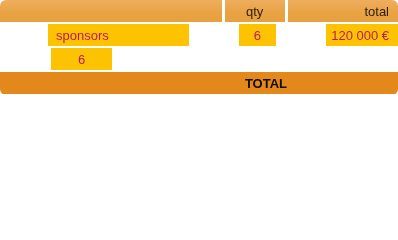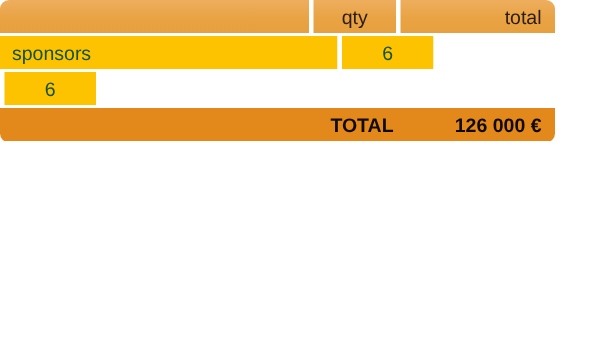--- a/index.html
+++ b/index.html
@@ -20,21 +20,21 @@
     height: 94px;
     box-sizing: border-box;
     border-collapse: separate;
     border-spacing: 0;
     background: #ffffff;
   }
 
   
   .row {
     display: flex;
-    width: 370px;
+    width: 398px;
     box-sizing: border-box;
     align-items: stretch;
   }
 
   .cell {
     box-sizing: border-box;
     display: flex;
     align-items: center;
     font-size: 13px;
     color: #1a1208;
@@ -67,21 +67,22 @@
   .header-row .col-label { background: transparent; }
 
   
   .body-row {
     height: 22px;
     margin-top: 2px;
   }
   .body-row .cell {
     height: 22px;
     background: #fdc300;
-    color: #14532d;
+    color: #be185d;
+    margin-left: 48px;
   }
 
   
   .total-row {
     height: 23px;
     margin-top: 2px;
     background: #e3891c;
     border-bottom-left-radius: 6px;
     border-bottom-right-radius: 6px;
     overflow: hidden;
@@ -107,29 +108,29 @@
     <div class="cell col-qty">qty</div>
     <div class="gutter"></div>
     <div class="cell col-total">total</div>
   </div>
 
   <div class="row body-row">
     <div class="cell col-label">sponsors</div>
     <div class="gutter"></div>
     <div class="cell col-qty">6</div>
     <div class="gutter"></div>
+    <div class="cell col-total">120 000 €</div>
   </div>
 
   <div class="row body-row">
     <div class="gutter"></div>
     <div class="cell col-qty">6</div>
     <div class="gutter"></div>
   </div>
 
   <div class="row total-row">
     <div class="cell col-label"></div>
     <div class="gutter"></div>
     <div class="cell col-qty">TOTAL</div>
     <div class="gutter"></div>
-    <div class="cell col-total">126 000 €</div>
   </div>
 
 </div>
 
 </body></html>

